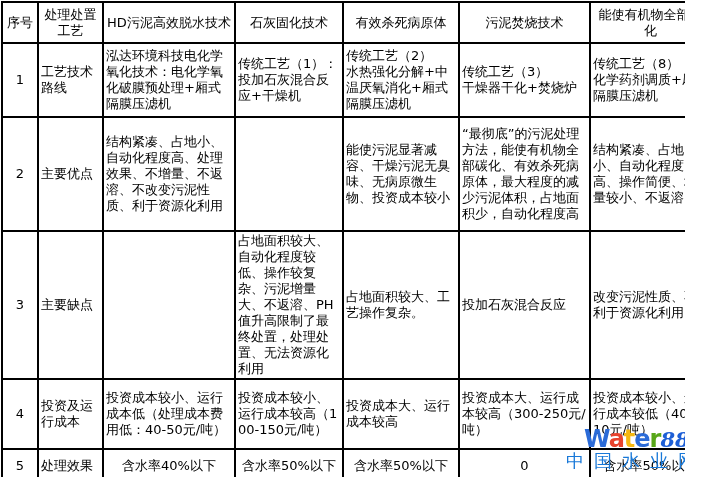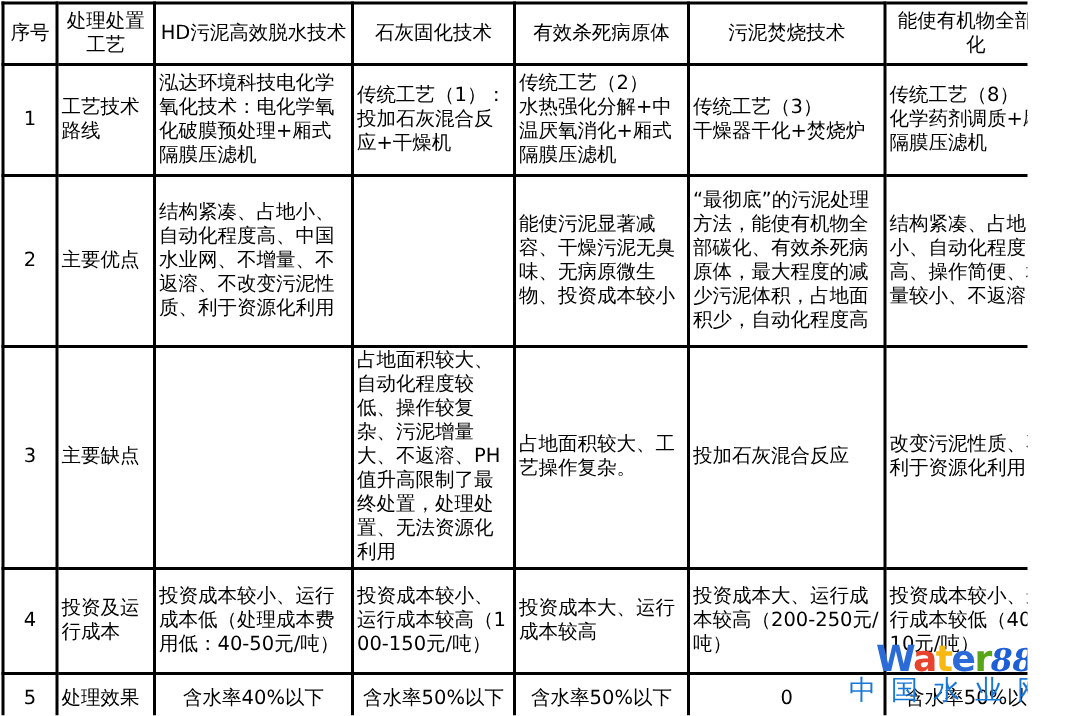--- a/index.html
+++ b/index.html
@@ -109,21 +109,21 @@
 水热强化分解+中温厌氧消化+厢式隔膜压滤机</td>
       <td class="cell">传统工艺（3）
 干燥器干化+焚烧炉</td>
       <td class="cell">传统工艺（8）
 化学药剂调质+厢式隔膜压滤机</td>
     </tr>
 
     <tr class="r2">
       <td class="num">2</td>
       <td class="label">主要优点</td>
-      <td class="cell">结构紧凑、占地小、自动化程度高、中国水业网、不增量、不返溶、不改变污泥性质、利于资源化利用</td>
+      <td class="cell">结构紧凑、占地小、自动化程度高、处理效果、不增量、不返溶、不改变污泥性质、利于资源化利用</td>
       <td class="cell"></td>
       <td class="cell">能使污泥显著减容、干燥污泥无臭味、无病原微生物、投资成本较小</td>
       <td class="cell">“最彻底”的污泥处理方法，能使有机物全部碳化、有效杀死病原体，最大程度的减少污泥体积，占地面积少，自动化程度高</td>
       <td class="cell">结构紧凑、占地小、自动化程度高、操作简便、增量较小、不返溶。</td>
     </tr>
 
     <tr class="r3">
       <td class="num">3</td>
       <td class="label">主要缺点</td>
       <td class="cell"></td>
@@ -132,21 +132,21 @@
       <td class="cell">投加石灰混合反应</td>
       <td class="cell">改变污泥性质、不利于资源化利用</td>
     </tr>
 
     <tr class="r4">
       <td class="num">4</td>
       <td class="label">投资及运行成本</td>
       <td class="cell">投资成本较小、运行成本低（处理成本费用低：40-50元/吨）</td>
       <td class="cell">投资成本较小、运行成本较高（100-150元/吨）</td>
       <td class="cell">投资成本大、运行成本较高</td>
-      <td class="cell">投资成本大、运行成本较高（200-250元/吨）</td>
+      <td class="cell">投资成本大、运行成本较高（300-250元/吨）</td>
       <td class="cell">投资成本较小、运行成本较低（40-110元/吨）</td>
     </tr>
 
     <tr class="r5 effect">
       <td class="num">5</td>
       <td class="label">处理效果</td>
       <td class="cell">含水率40%以下</td>
       <td class="cell">含水率50%以下</td>
       <td class="cell">含水率50%以下</td>
       <td class="cell">0</td>

